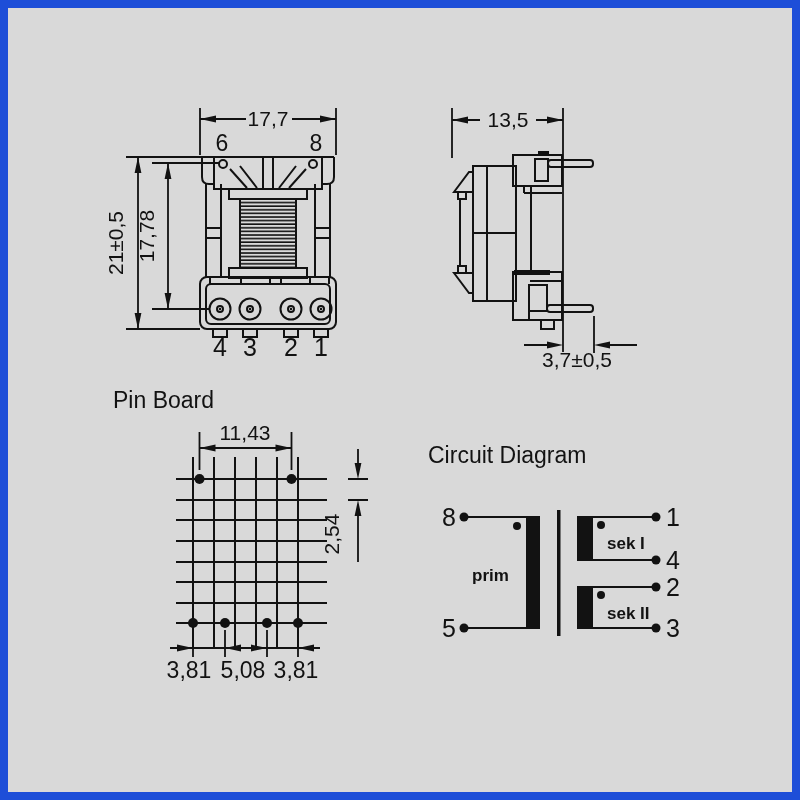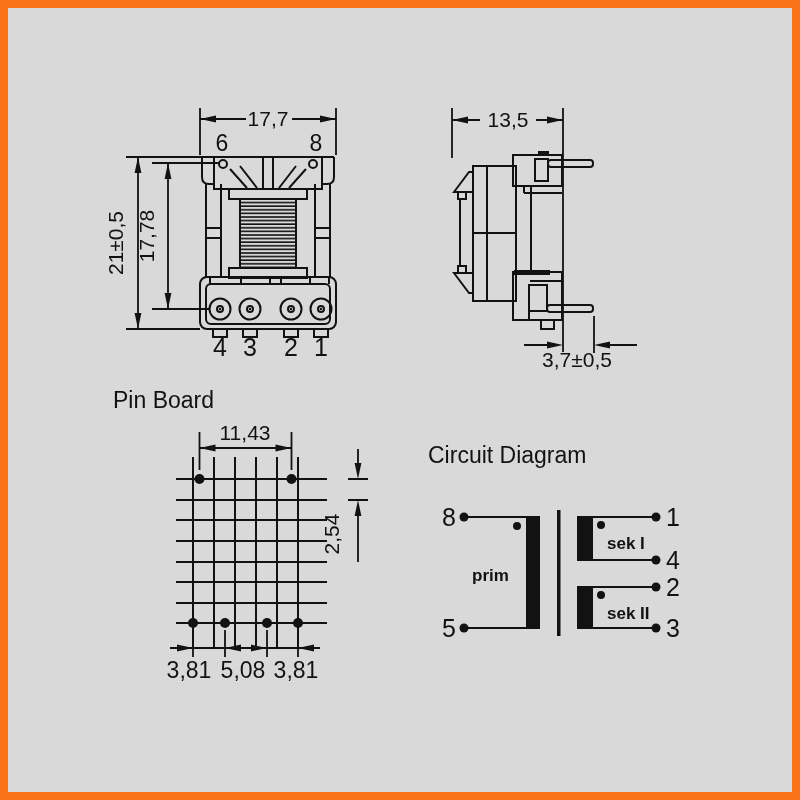--- a/index.html
+++ b/index.html
@@ -1,17 +1,17 @@
 <!DOCTYPE html>
 <html style="--background: #d9d9d9; --line: #121212;"><head>
 <meta charset="utf-8">
 <style>
   html,body{margin:0;padding:0;}
   body{background:#ffffff;font-family:"Liberation Sans", sans-serif;}
-  .page{position:relative;width:800px;height:800px;background:#f97316;}
+  .page{position:relative;width:800px;height:800px;background:#1d4ed8;}
   svg{position:absolute;left:0;top:0;}
   .bg{fill:var(--background,#d9d9d9);}
   .ln{stroke:var(--line,#111);fill:none;stroke-width:2;}
   .thin{stroke:var(--line,#111);fill:none;stroke-width:1.8;}
   .grid{stroke:var(--line,#111);fill:none;stroke-width:2;}
   .fill{fill:var(--line,#111);stroke:none;}
   .txt{fill:var(--line,#111);font-size:21px;}
   .txt-big{fill:var(--line,#111);font-size:23px;}
   .txt-title{fill:var(--line,#111);font-size:23px;}
   .txt-pin{fill:var(--line,#111);font-size:25px;}

